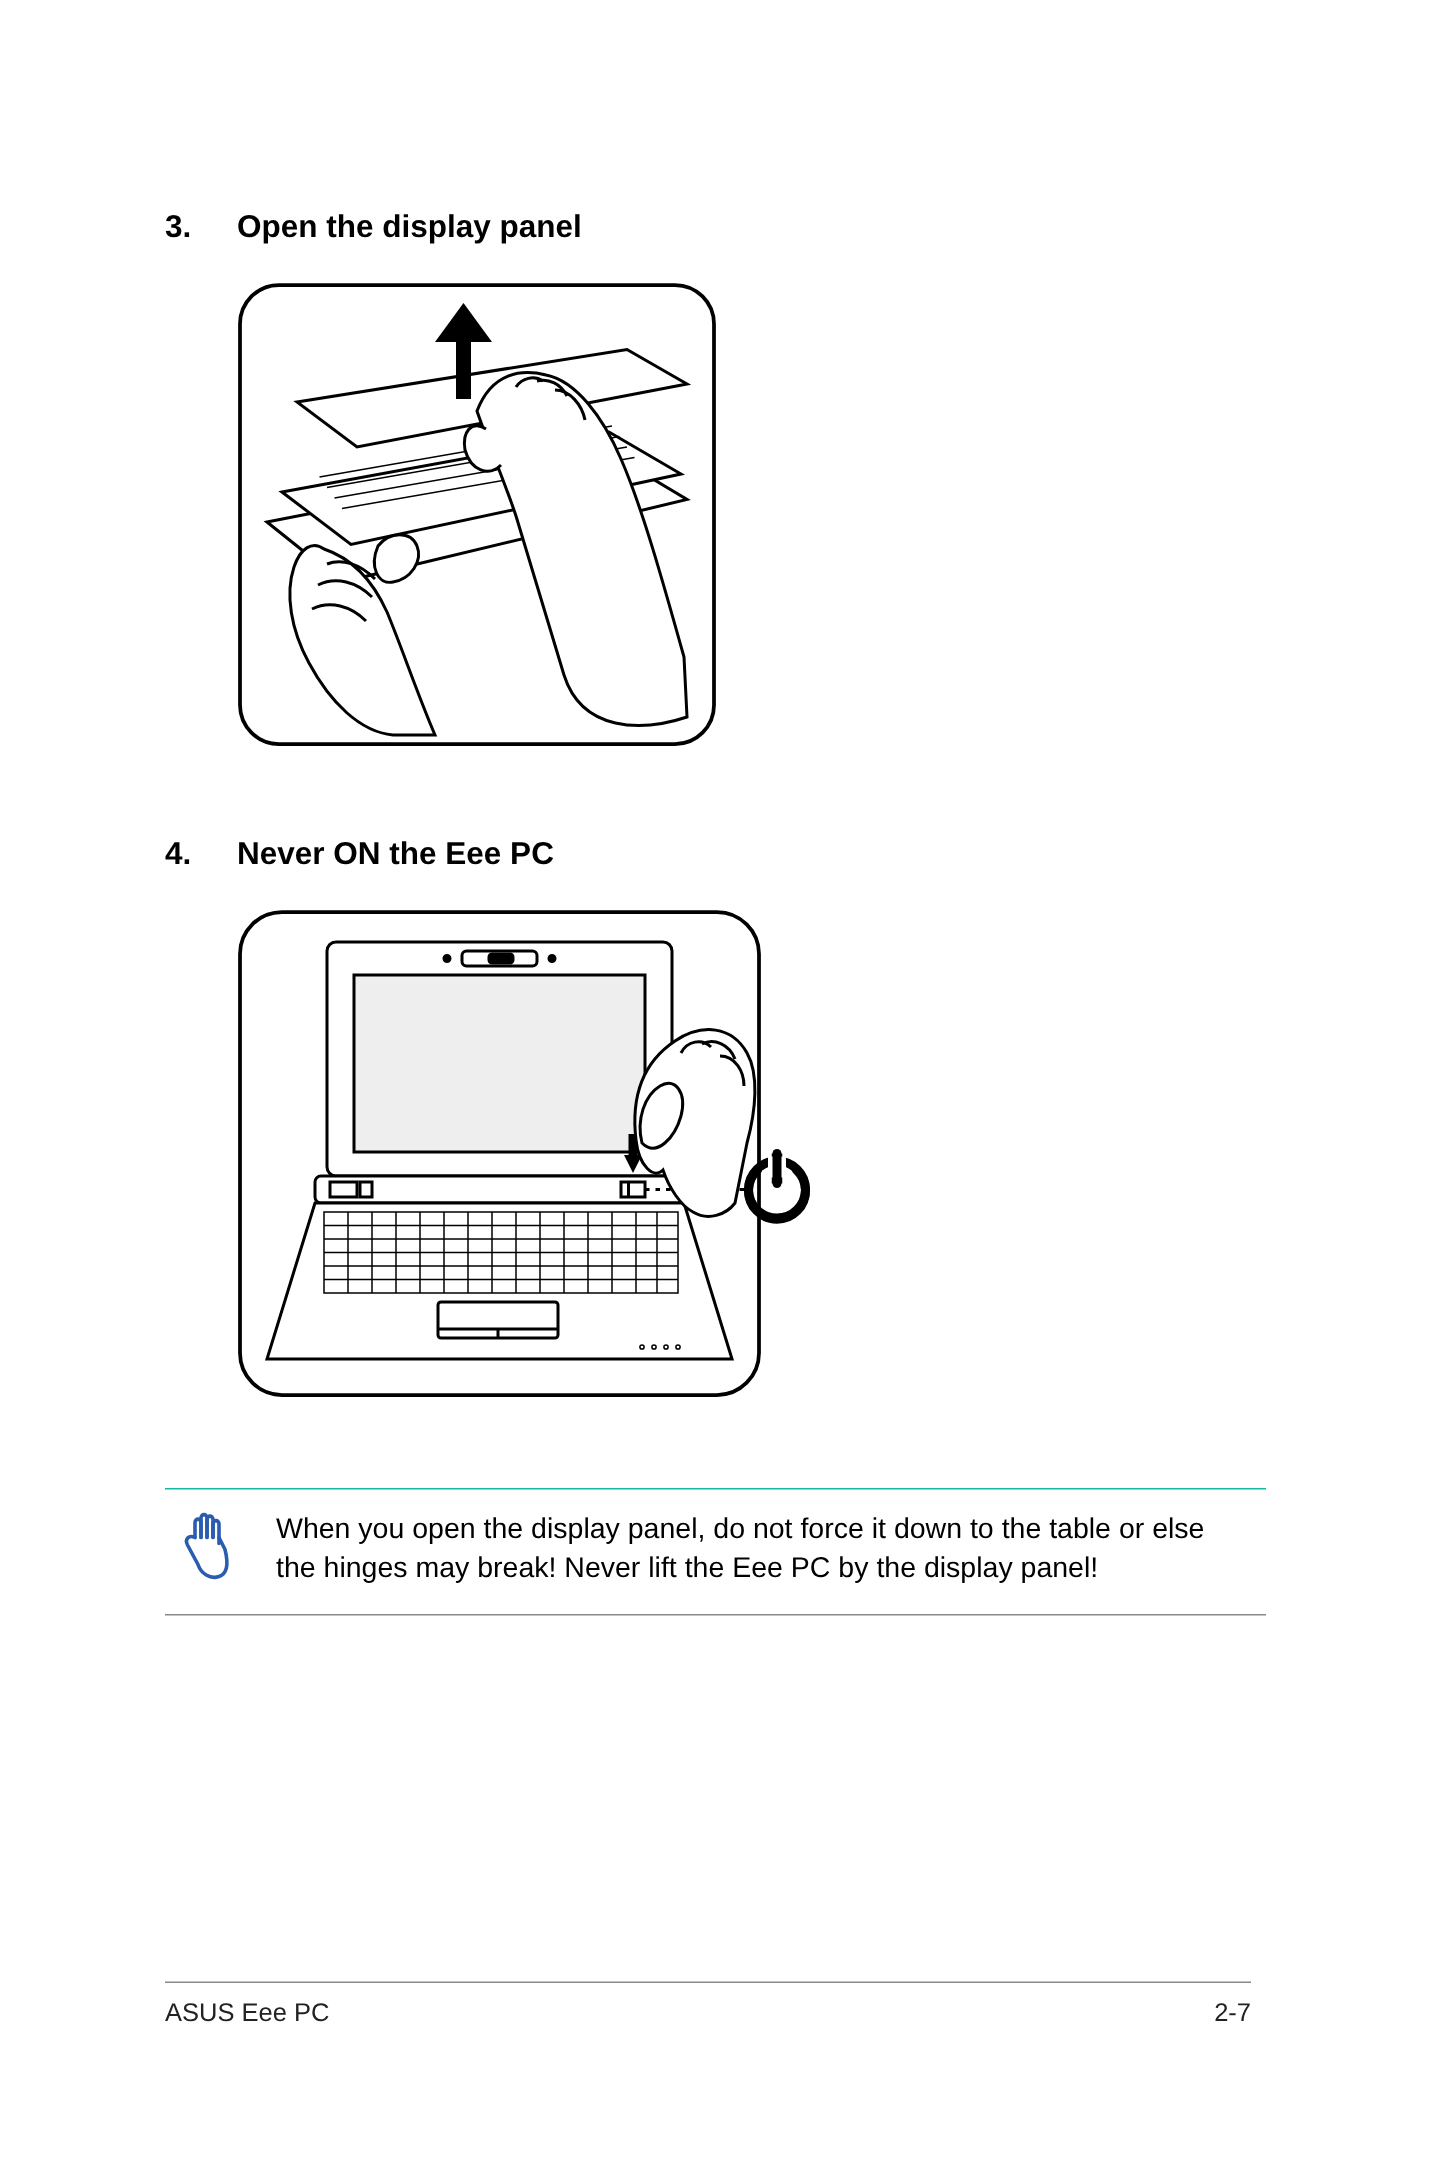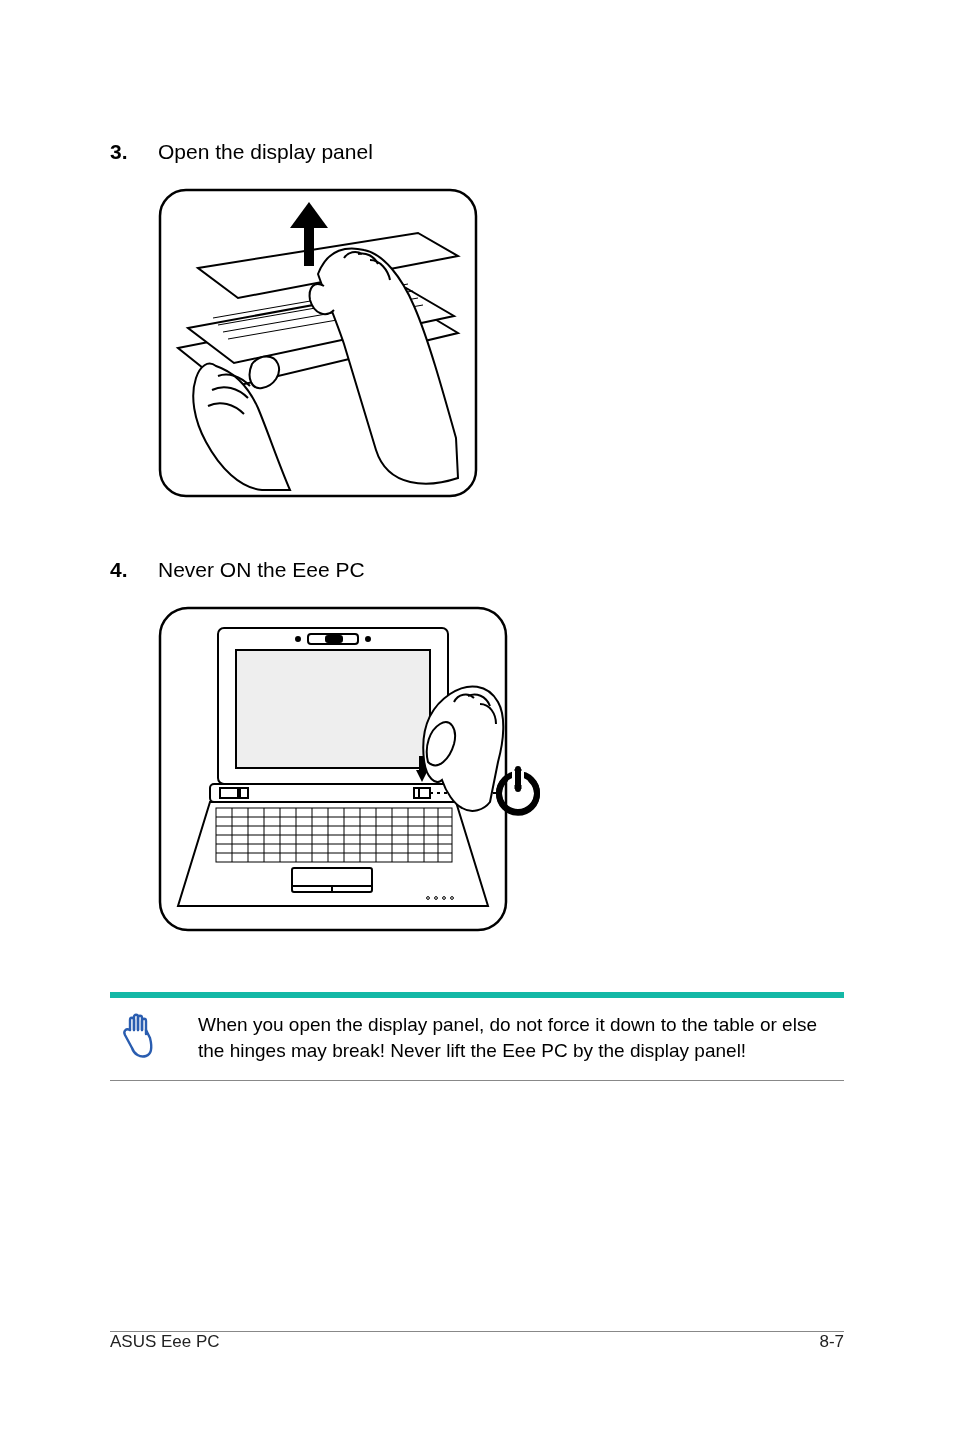--- a/index.html
+++ b/index.html
@@ -19,53 +19,54 @@
     align-items: baseline;
     margin-bottom: 24px;
   }
   .step-num {
     font-weight: 700;
     font-size: 21px;
     width: 48px;
     flex-shrink: 0;
   }
   .step-title {
-    font-weight: 400;
+    font-weight: 700;
     font-size: 21px;
   }
   .figure {
     margin-left: 48px;
     margin-bottom: 60px;
   }
   .figure svg { display: block; }
   .note-block {
     margin-top: 20px;
-    border-top: 6px solid #14b8a6;
+    border-top: 1px solid #14b8a6;
     border-bottom: 1px solid #888;
     padding: 14px 0 14px 0;
     display: flex;
     align-items: flex-start;
-    gap: 38px;
+    gap: 24px;
   }
   .note-icon {
     width: 42px;
     flex-shrink: 0;
     margin-left: 8px;
   }
   .note-text {
     font-size: 19px;
     line-height: 1.35;
     padding-right: 10px;
   }
   .footer {
     position: absolute;
     bottom: 86px;
     left: 110px;
-    right: 110px;
+    right: 120px;
     border-top: 1px solid #888;
+    padding-top: 10px;
     display: flex;
     justify-content: space-between;
     font-size: 17px;
     color: #222;
   }
 </style>
 </head>
 <body>
 
 <div class="page">
@@ -224,14 +225,14 @@
         </g>
       </svg>
     </div>
     <div class="note-text">When you open the display panel, do not force it down to the table or else the hinges may break! Never lift the Eee PC by the display panel!</div>
   </div>
 
 </div>
 
 <div class="footer">
   <span>ASUS Eee PC</span>
-  <span>8-7</span>
+  <span>2-7</span>
 </div>
 
 </body></html>

